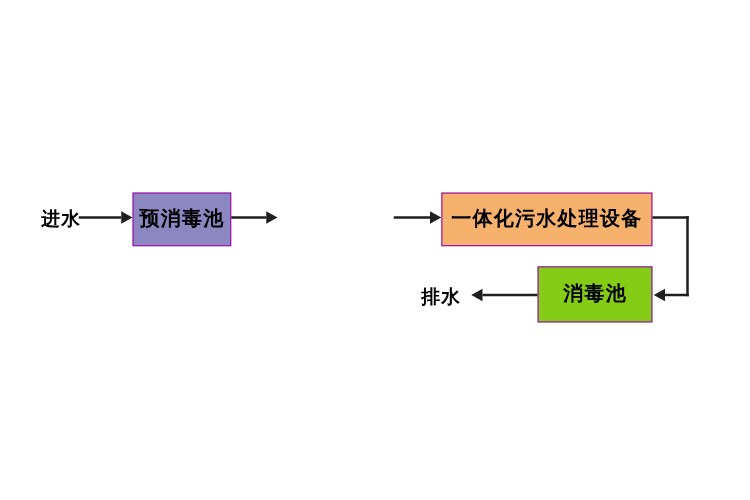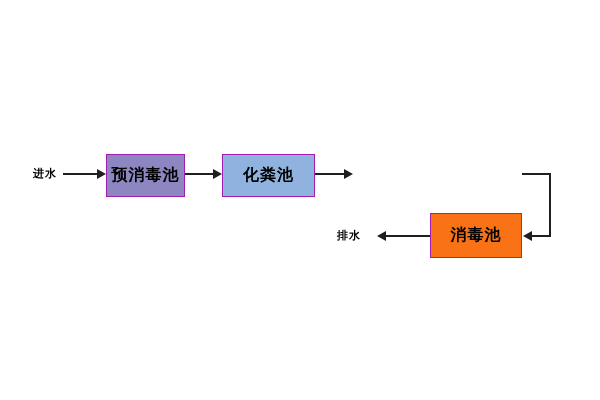--- a/index.html
+++ b/index.html
@@ -10,21 +10,21 @@
   }
   .canvas {
     position: relative;
     width: 600px;
     height: 400px;
     background: #ffffff;
     overflow: hidden;
   }
   .flow-label {
     position: absolute;
-    font-size: 11px;
+    font-size: 15px;
     font-weight: bold;
     color: #000000;
     white-space: nowrap;
     letter-spacing: 1px;
   }
   .node {
     position: absolute;
     border: 1px solid #a21caf;
     box-sizing: border-box;
     display: flex;
@@ -89,34 +89,34 @@
   <div class="hline line1"></div>
   <div class="arrowhead right ah1"></div>
 
   <div class="node node1" style="background-color: rgb(141, 135, 193);">
     <span>预消毒池</span>
   </div>
 
   <div class="hline line2"></div>
   <div class="arrowhead right ah2"></div>
 
-  <div class="node node2" style="background-color: rgb(143, 179, 222);">
-    <span>化粪池</span>
-  </div>
 
   <div class="hline line3"></div>
   <div class="arrowhead right ah3"></div>
 
+  <div class="node node3" style="background-color: rgb(246, 177, 108);">
+    <span>一体化污水处理设备</span>
+  </div>
 
   <div class="hline line4a"></div>
   <div class="vline line4b"></div>
   <div class="hline line4c"></div>
   <div class="arrowhead left ah4"></div>
 
-  <div class="node node4" style="background-color: #f97316;">
+  <div class="node node4" style="background-color: #84cc16;">
     <span>消毒池</span>
   </div>
 
   <div class="hline line5"></div>
   <div class="arrowhead left ah5"></div>
 
   <span class="flow-label outlet-label">排水</span>
 
 </div>
 

